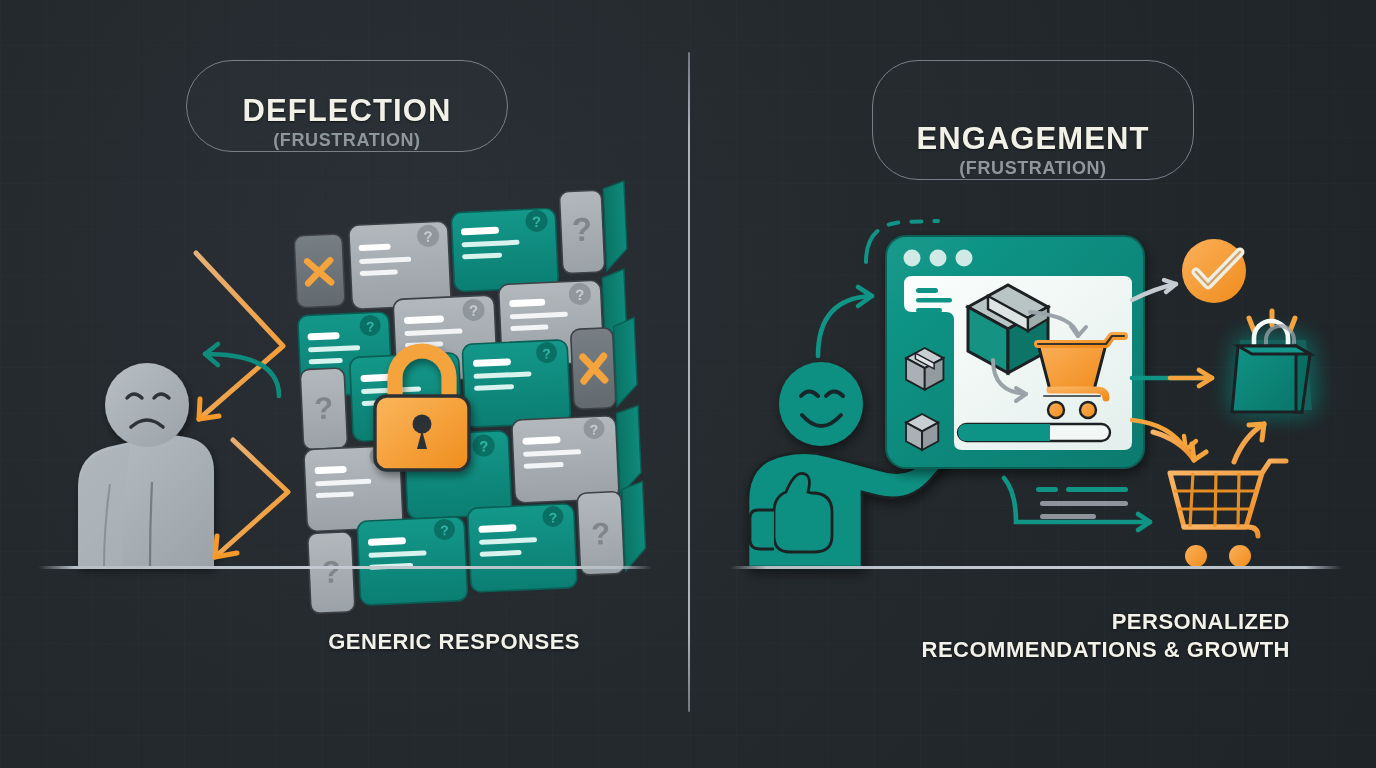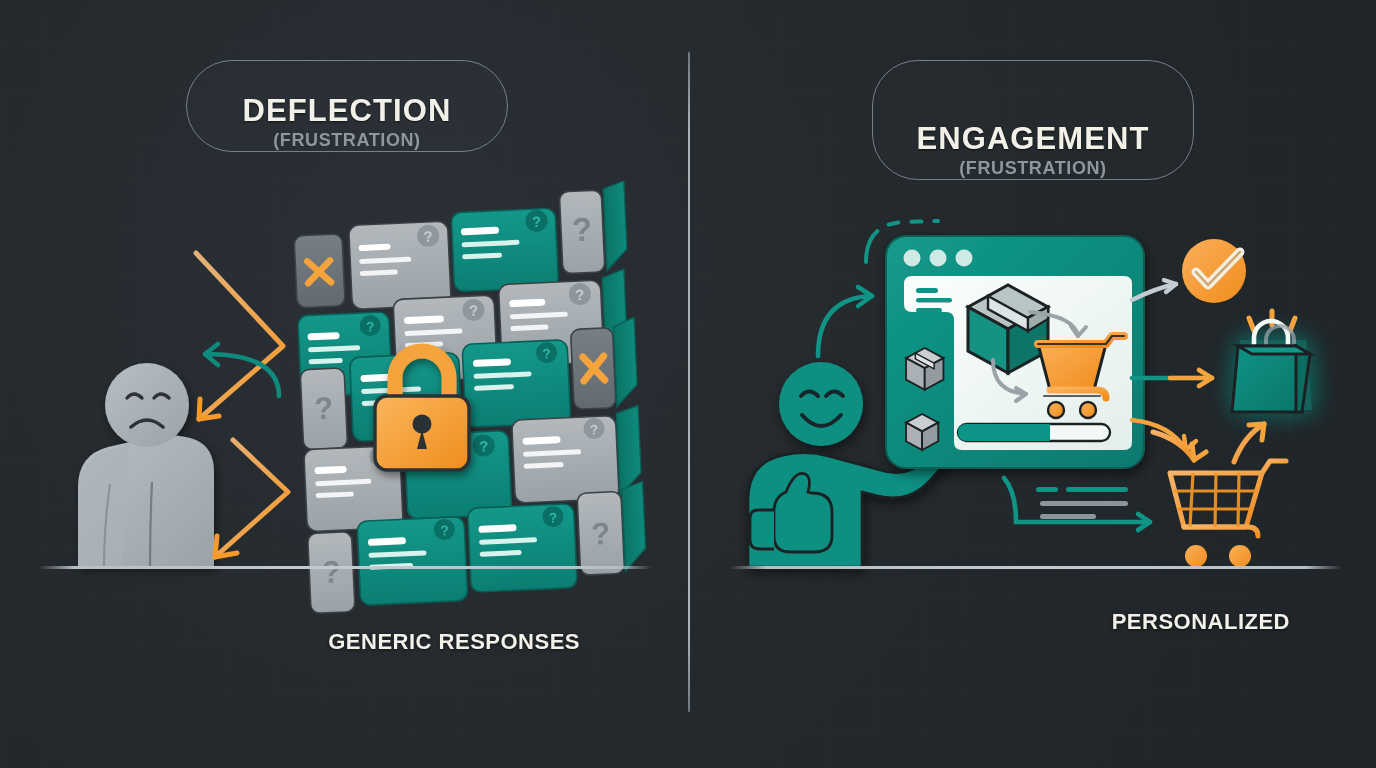--- a/index.html
+++ b/index.html
@@ -553,14 +553,15 @@
 
   <div class="ground" id="ground-left"></div>
   <div class="ground" id="ground-right"></div>
 
   <div class="caption" id="caption-left">
     <div>GENERIC RESPONSES</div>
   </div>
 
   <div class="caption" id="caption-right">
     <div>PERSONALIZED</div>
+    <div>RECOMMENDATIONS &amp; GROWTH</div>
   </div>
 </div>
 
 </body></html>

